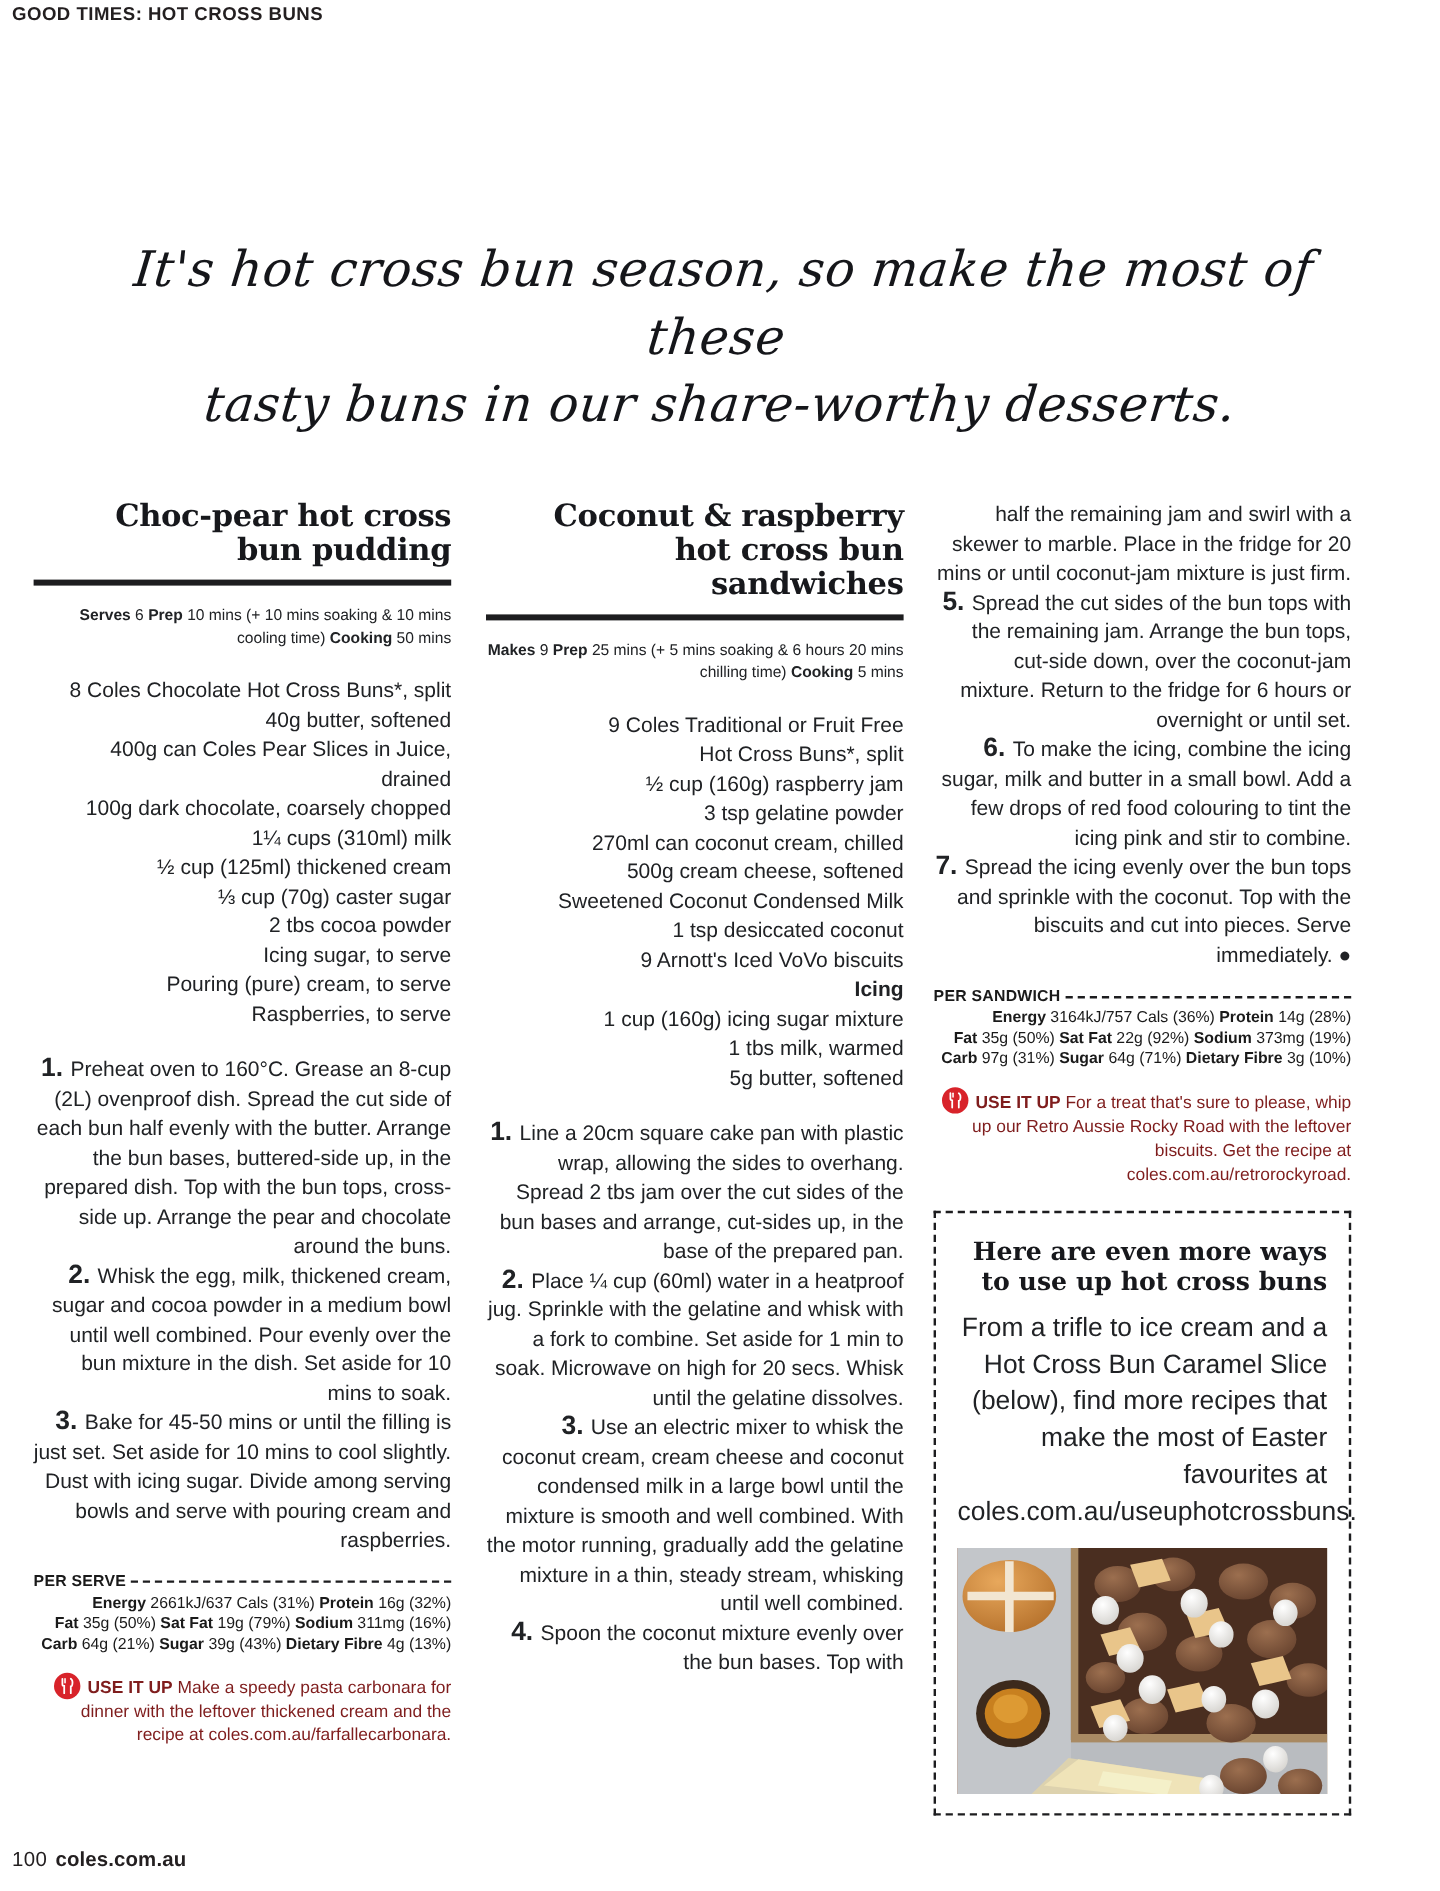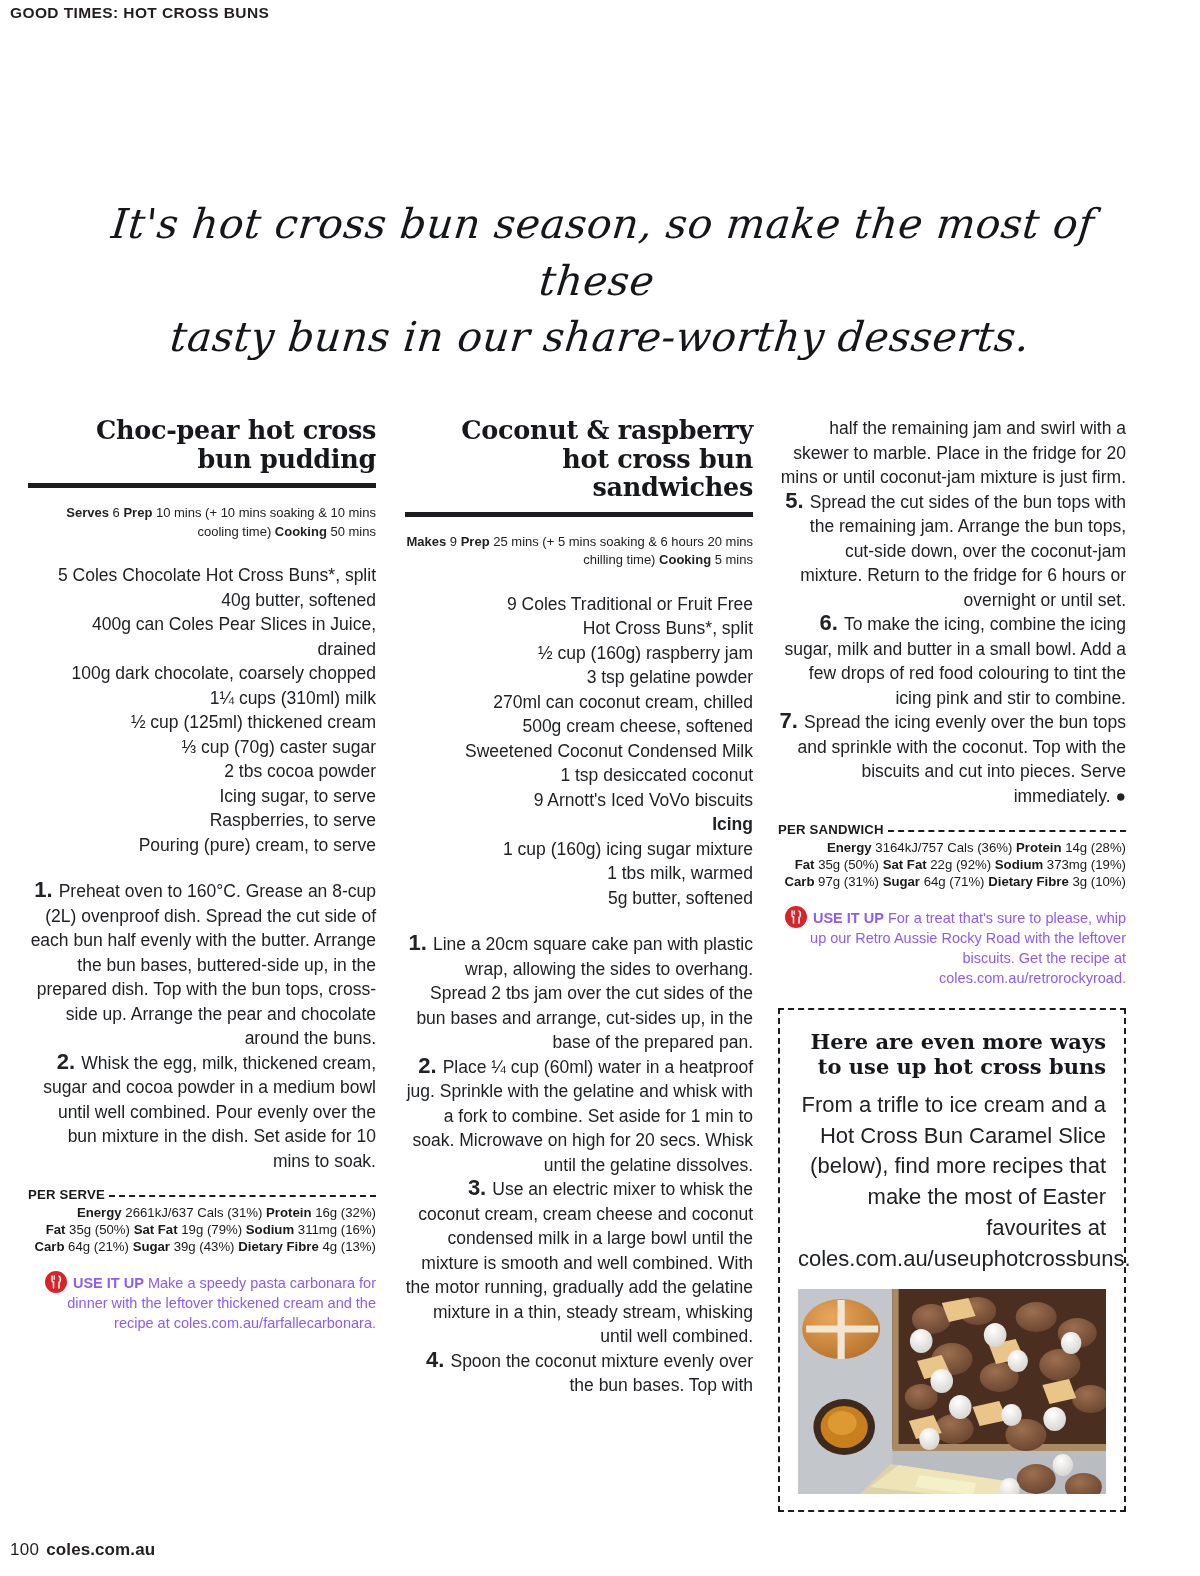--- a/index.html
+++ b/index.html
@@ -79,21 +79,21 @@
     font-size:13.2px; font-weight:bold; letter-spacing:0.2px;
   }
   .nutri-head .dashes{
     flex:1; border-top:2.2px dashed #1d1d1f; margin-top:2px;
   }
   .nutri-body{ font-size:13.2px; line-height:1.30; margin-top:2px; }
   .nutri-body b{ font-weight:bold; }
 
   
   .useitup{
-    margin-top:16px; font-size:14.5px; line-height:1.36; color:#8b5cf6;
+    margin-top:16px; font-size:14.5px; line-height:1.36; color:#7f1d1d;
   }
   .uiu-badge{
     display:inline-block; width:22px; height:22px; border-radius:50%;
     background:#d8232a; vertical-align:-5px; margin-right:6px;
     position:relative;
   }
   .uiu-badge svg{ position:absolute; left:3px; top:3px; }
   .uiu-label{ font-weight:bold; }
 
   
@@ -154,36 +154,37 @@
     <div class="meta">
       <b>Serves</b>
       <span>6</span>
       <b>Prep</b>
       <span>10 mins (+ 10 mins soaking &amp; 10 mins cooling time)</span>
       <b>Cooking</b>
       <span>50 mins</span>
     </div>
 
     <div class="ingredients">
-        <span class="ing">5 Coles Chocolate Hot Cross Buns*, split</span>
+        <span class="ing">8 Coles Chocolate Hot Cross Buns*, split</span>
         <span class="ing">40g butter, softened</span>
         <span class="ing">400g can Coles Pear Slices in Juice,</span>
         <span class="ing cont">drained</span>
         <span class="ing">100g dark chocolate, coarsely chopped</span>
         <span class="ing">1¼ cups (310ml) milk</span>
         <span class="ing">½ cup (125ml) thickened cream</span>
         <span class="ing">⅓ cup (70g) caster sugar</span>
         <span class="ing">2 tbs cocoa powder</span>
         <span class="ing">Icing sugar, to serve</span>
+        <span class="ing">Pouring (pure) cream, to serve</span>
         <span class="ing">Raspberries, to serve</span>
-        <span class="ing">Pouring (pure) cream, to serve</span>
       </div>
     <div class="steps">
         <p><span class="stepnum">1. </span><span>Preheat oven to 160°C. Grease an 8-cup (2L) ovenproof dish. Spread the cut side of each bun half evenly with the butter. Arrange the bun bases, buttered-side up, in the prepared dish. Top with the bun tops, cross-side up. Arrange the pear and chocolate around the buns.</span></p>
         <p><span class="stepnum">2. </span><span>Whisk the egg, milk, thickened cream, sugar and cocoa powder in a medium bowl until well combined. Pour evenly over the bun mixture in the dish. Set aside for 10 mins to soak.</span></p>
+        <p><span class="stepnum">3. </span><span>Bake for 45-50 mins or until the filling is just set. Set aside for 10 mins to cool slightly. Dust with icing sugar. Divide among serving bowls and serve with pouring cream and raspberries.</span></p>
       </div>
 
     <div class="nutri">
       <div class="nutri-head">
         <span>PER SERVE</span>
         <span class="dashes"></span>
       </div>
       <div class="nutri-body">
           <div><b>Energy</b><span> 2661kJ/637 Cals (31%) </span><b>Protein</b><span> 16g (32%)</span></div>
           <div><b>Fat</b><span> 35g (50%) </span><b>Sat Fat</b><span> 19g (79%) </span><b>Sodium</b><span> 311mg (16%)</span></div>

